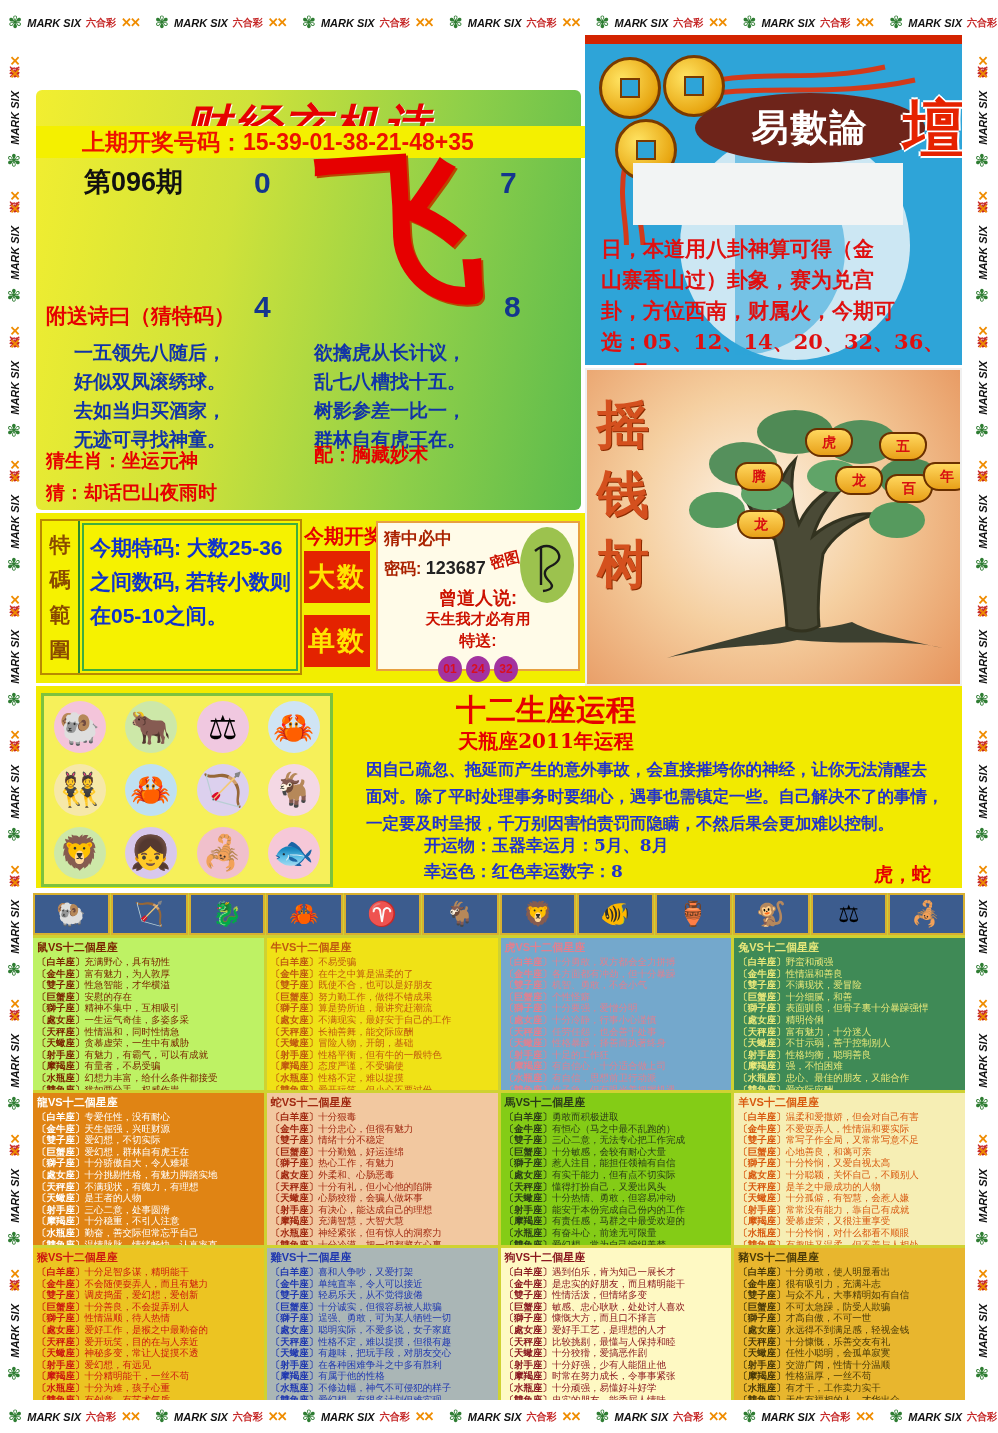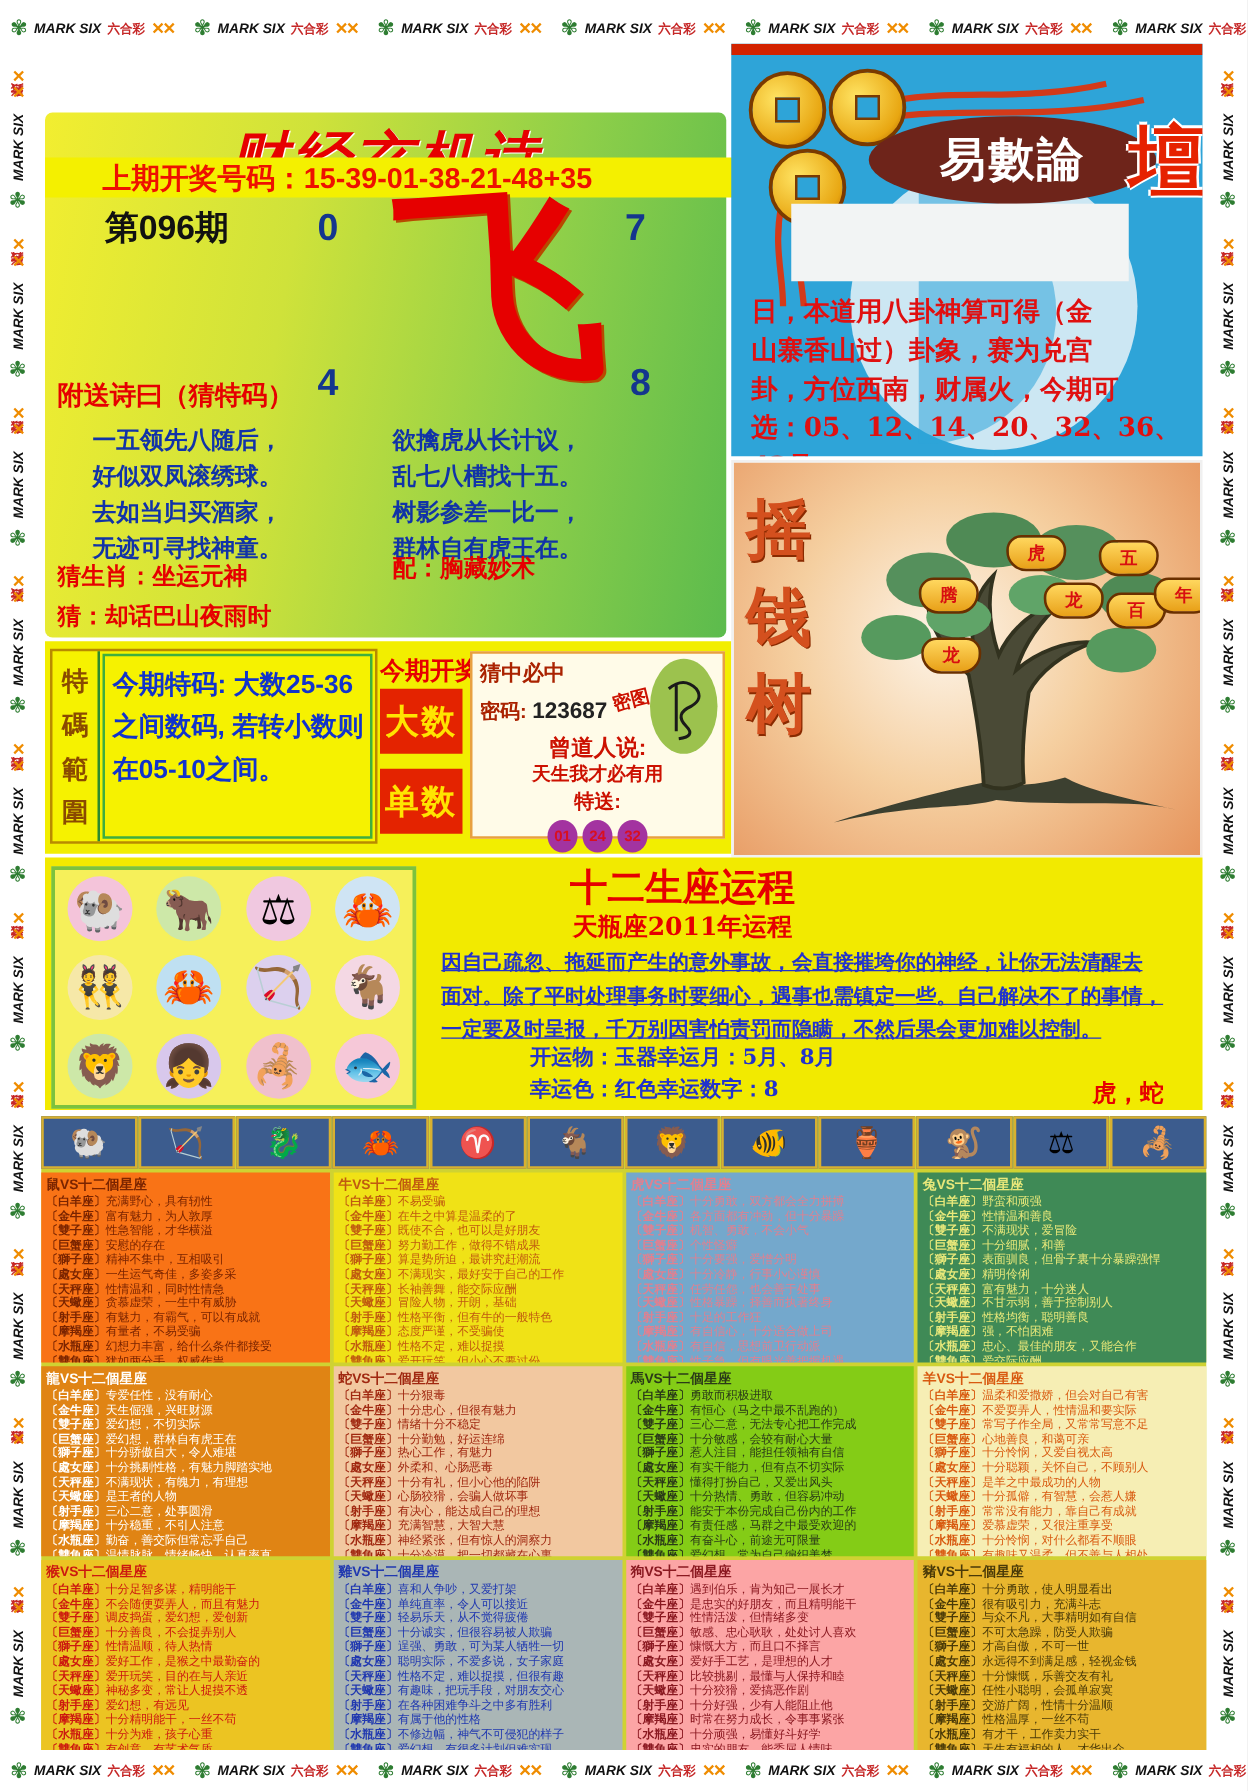--- a/index.html
+++ b/index.html
@@ -106,22 +106,22 @@
   .horo-strip{left:36px;top:686px;width:926px;height:202px;background:#f2ea00;}
   .zgrid{position:absolute;left:5px;top:7px;width:286px;height:188px;background:#f6f05a;
     border:3px solid #7cc23e;display:grid;grid-template-columns:repeat(4,1fr);
     grid-template-rows:repeat(3,1fr);align-items:center;justify-items:center;}
   .zicon{width:52px;height:52px;border-radius:50%;display:flex;align-items:center;
     justify-content:center;font-size:33px;}
   .horo-title{position:absolute;left:300px;top:4px;width:420px;text-align:center;
     font-size:30px;font-weight:bold;color:#e60000;font-family:"DejaVu Serif",serif;}
   .horo-sub{position:absolute;left:300px;top:42px;width:420px;text-align:center;
     font-size:20px;font-weight:bold;color:#e60000;font-family:"DejaVu Serif",serif;}
-  .horo-body{position:absolute;left:317px;top:70px;width:596px;font-size:16.5px;font-weight:bold;
-    color:#2233cc;line-height:27px;font-family:"DejaVu Serif",serif;text-decoration:underline;}
+  .horo-body{position:absolute;left:330px;top:70px;width:596px;font-size:16.5px;font-weight:bold;
+    color:#2233cc;line-height:27px;font-family:"DejaVu Serif",serif;}
   .horo-lucky{position:absolute;left:388px;font-size:17px;font-weight:bold;color:#2233cc;
     font-family:"DejaVu Serif",serif;}
   .horo-foot{position:absolute;left:838px;top:176px;font-size:19px;font-weight:bold;color:#e60000;
     font-family:"DejaVu Serif",serif;}
 
   
   .ztable{left:33px;top:893px;width:932px;height:507px;background:#cfd232;}
   .icon-row{position:absolute;left:0;top:0;width:100%;height:42px;display:flex;gap:1px;}
   .hicon{flex:1;background:#3c5c8e;border:2px solid #d8b030;display:flex;align-items:center;
     justify-content:center;font-size:24px;box-sizing:border-box;}
@@ -524,21 +524,21 @@
         <div class="hicon">♈</div>
         <div class="hicon">🐐</div>
         <div class="hicon">🦁</div>
         <div class="hicon">🐠</div>
         <div class="hicon">🏺</div>
         <div class="hicon">🐒</div>
         <div class="hicon">⚖</div>
         <div class="hicon">🦂</div>
       </div>
     <div class="cell-grid" id="cell-grid">
-        <div class="zcell" style="background: #f97316; color: rgb(122, 36, 0);">
+        <div class="zcell" style="background: #bef264; color: rgb(122, 36, 0);">
           <div class="zc-head">鼠VS十二個星座</div>
           <div class="zc-row"><span class="sg">〔白羊座〕</span><span>充满野心，具有轫性</span></div>
           <div class="zc-row"><span class="sg">〔金牛座〕</span><span>富有魅力，为人敦厚</span></div>
           <div class="zc-row"><span class="sg">〔雙子座〕</span><span>性急智能，才华横溢</span></div>
           <div class="zc-row"><span class="sg">〔巨蟹座〕</span><span>安慰的存在</span></div>
           <div class="zc-row"><span class="sg">〔獅子座〕</span><span>精神不集中，互相吸引</span></div>
           <div class="zc-row"><span class="sg">〔處女座〕</span><span>一生运气奇佳，多姿多采</span></div>
           <div class="zc-row"><span class="sg">〔天秤座〕</span><span>性情温和，同时性情急</span></div>
           <div class="zc-row"><span class="sg">〔天蠍座〕</span><span>贪慕虚荣，一生中有威胁</span></div>
           <div class="zc-row"><span class="sg">〔射手座〕</span><span>有魅力，有霸气，可以有成就</span></div>
@@ -674,21 +674,21 @@
           <div class="zc-row"><span class="sg">〔巨蟹座〕</span><span>十分诚实，但很容易被人欺骗</span></div>
           <div class="zc-row"><span class="sg">〔獅子座〕</span><span>逞强、勇敢，可为某人牺牲一切</span></div>
           <div class="zc-row"><span class="sg">〔處女座〕</span><span>聪明实际，不爱多说，女子家庭</span></div>
           <div class="zc-row"><span class="sg">〔天秤座〕</span><span>性格不定，难以捉摸，但很有趣</span></div>
           <div class="zc-row"><span class="sg">〔天蠍座〕</span><span>有趣味，把玩手段，对朋友交心</span></div>
           <div class="zc-row"><span class="sg">〔射手座〕</span><span>在各种困难争斗之中多有胜利</span></div>
           <div class="zc-row"><span class="sg">〔摩羯座〕</span><span>有属于他的性格</span></div>
           <div class="zc-row"><span class="sg">〔水瓶座〕</span><span>不修边幅，神气不可侵犯的样子</span></div>
           <div class="zc-row"><span class="sg">〔雙魚座〕</span><span>爱幻想，有很多计划但难实现</span></div>
         </div>
-        <div class="zcell" style="background: #fca5a5; color: rgb(138, 24, 32);">
+        <div class="zcell" style="background: #fef9c3; color: rgb(138, 24, 32);">
           <div class="zc-head">狗VS十二個星座</div>
           <div class="zc-row"><span class="sg">〔白羊座〕</span><span>遇到伯乐，肯为知己一展长才</span></div>
           <div class="zc-row"><span class="sg">〔金牛座〕</span><span>是忠实的好朋友，而且精明能干</span></div>
           <div class="zc-row"><span class="sg">〔雙子座〕</span><span>性情活泼，但情绪多变</span></div>
           <div class="zc-row"><span class="sg">〔巨蟹座〕</span><span>敏感、忠心耿耿，处处讨人喜欢</span></div>
           <div class="zc-row"><span class="sg">〔獅子座〕</span><span>慷慨大方，而且口不择言</span></div>
           <div class="zc-row"><span class="sg">〔處女座〕</span><span>爱好手工艺，是理想的人才</span></div>
           <div class="zc-row"><span class="sg">〔天秤座〕</span><span>比较挑剔，最懂与人保持和睦</span></div>
           <div class="zc-row"><span class="sg">〔天蠍座〕</span><span>十分狡猾，爱搞恶作剧</span></div>
           <div class="zc-row"><span class="sg">〔射手座〕</span><span>十分好强，少有人能阻止他</span></div>

